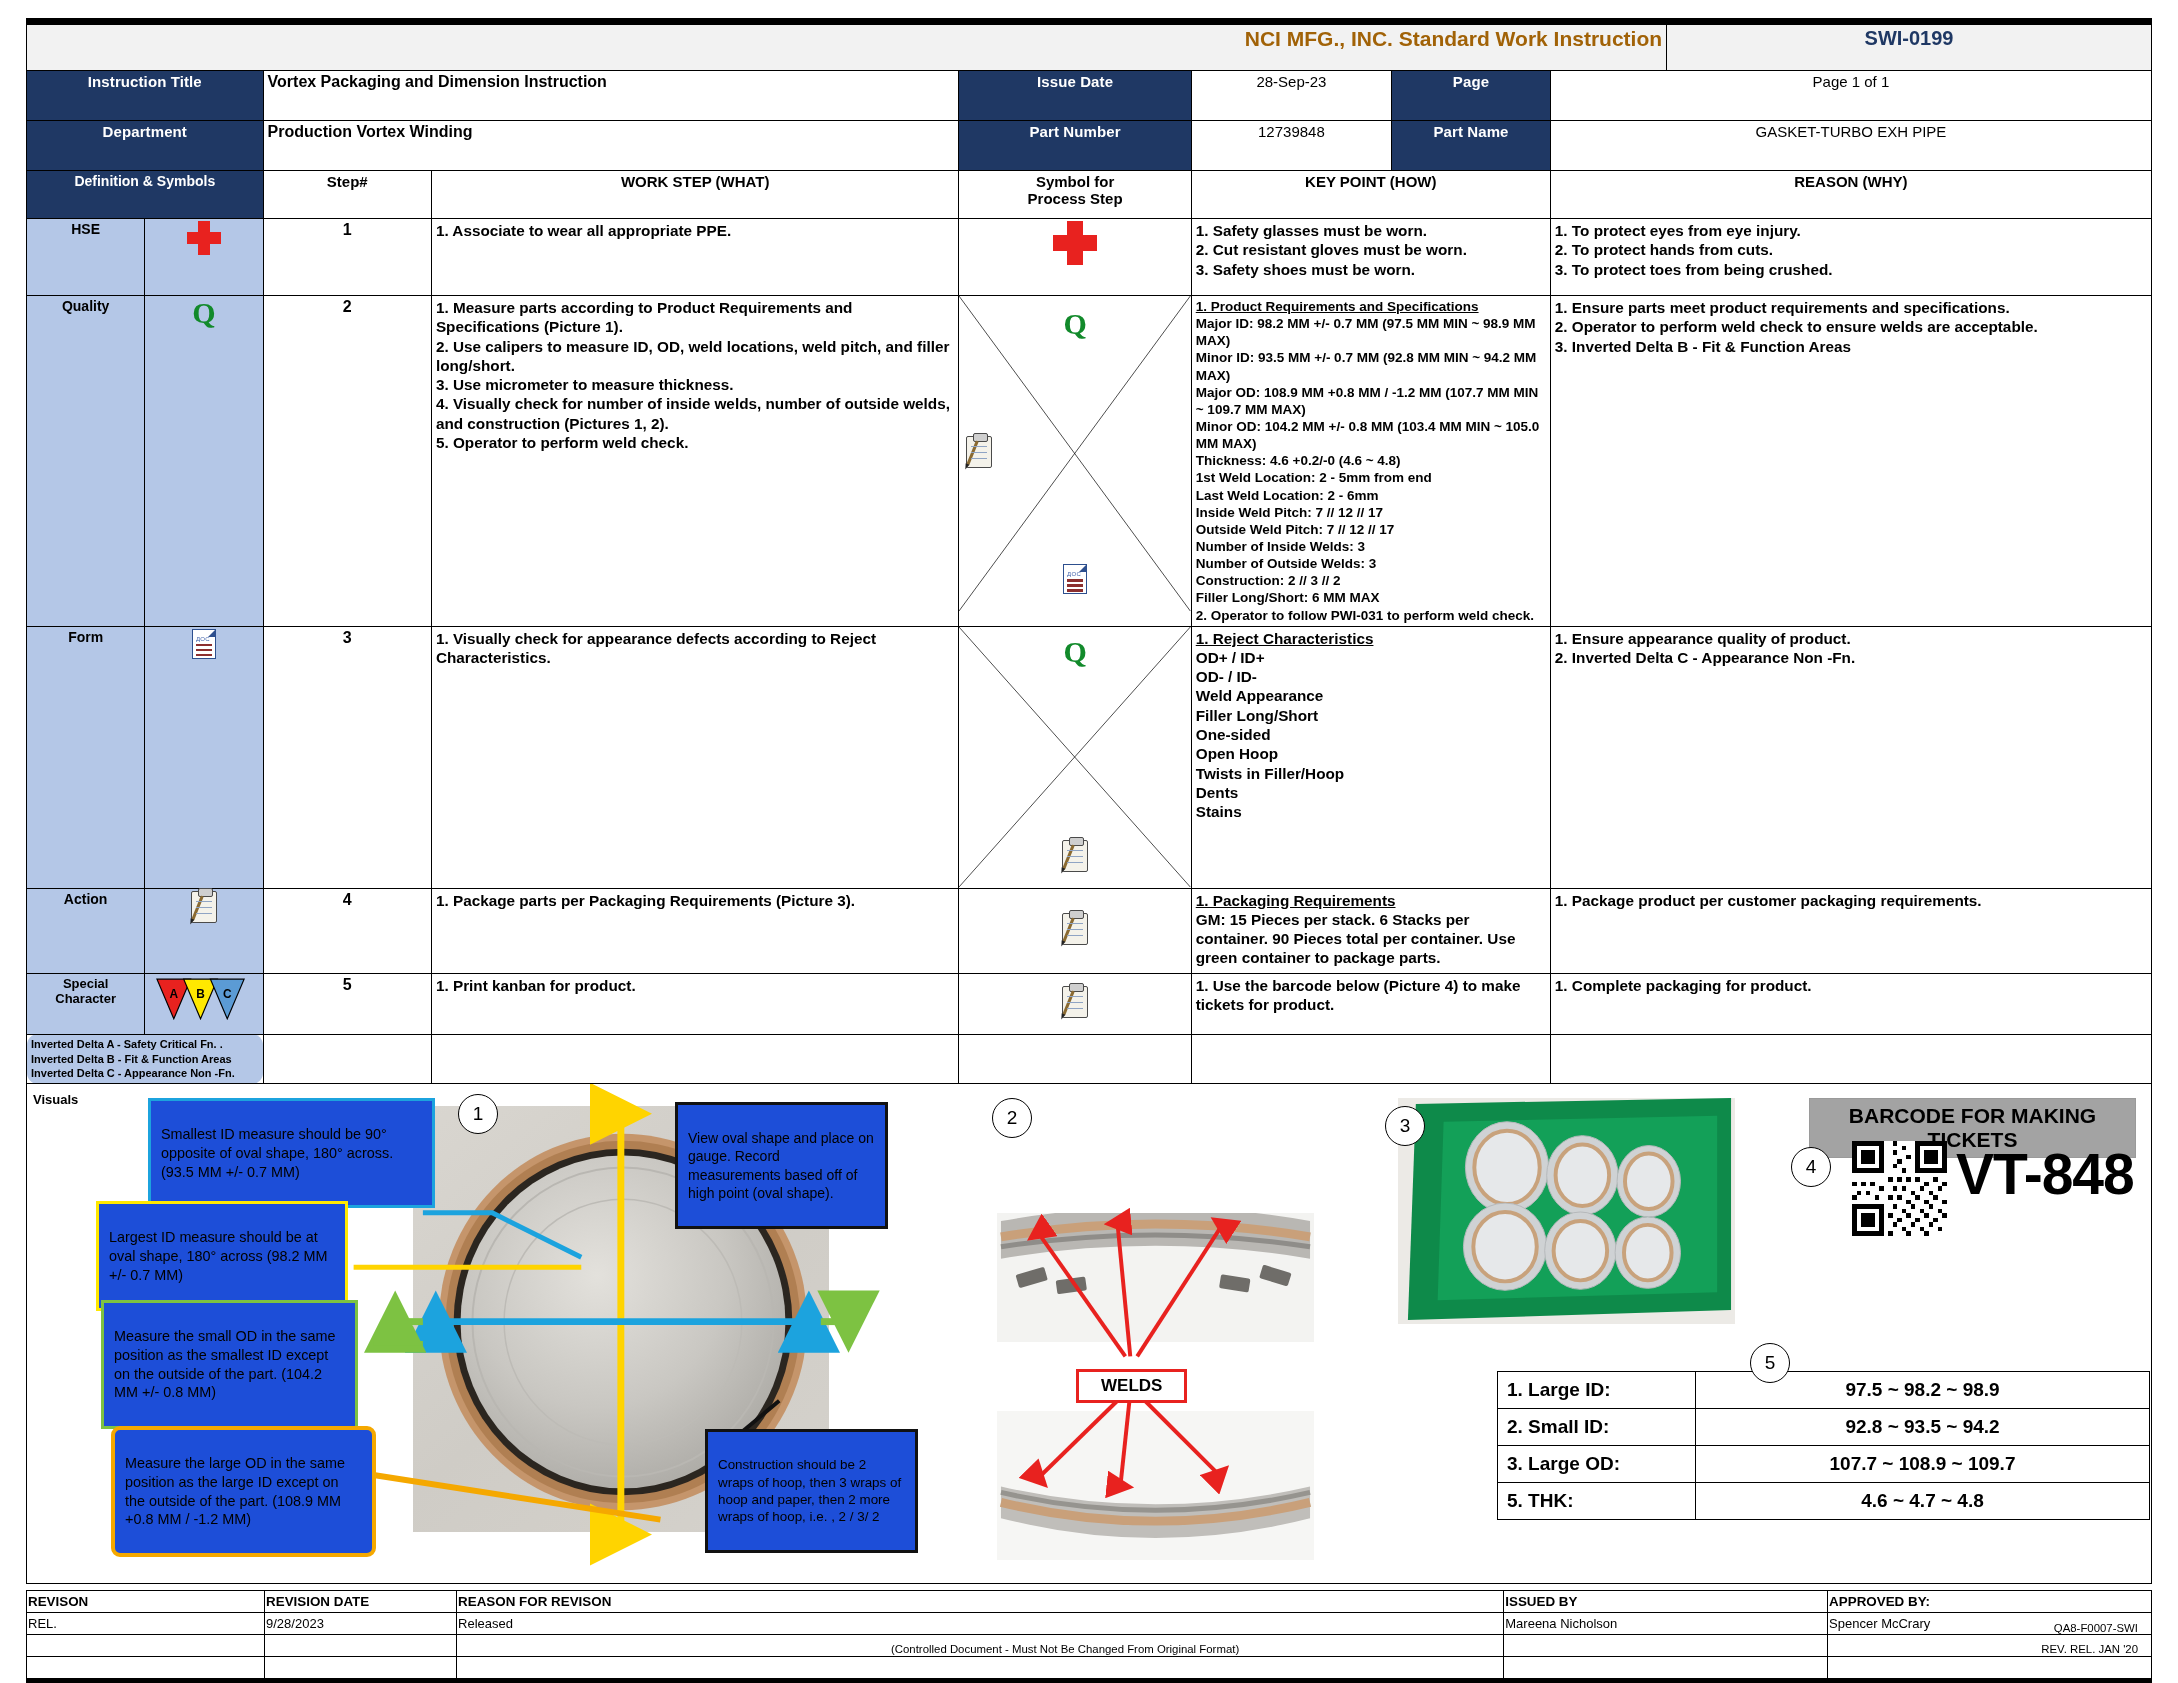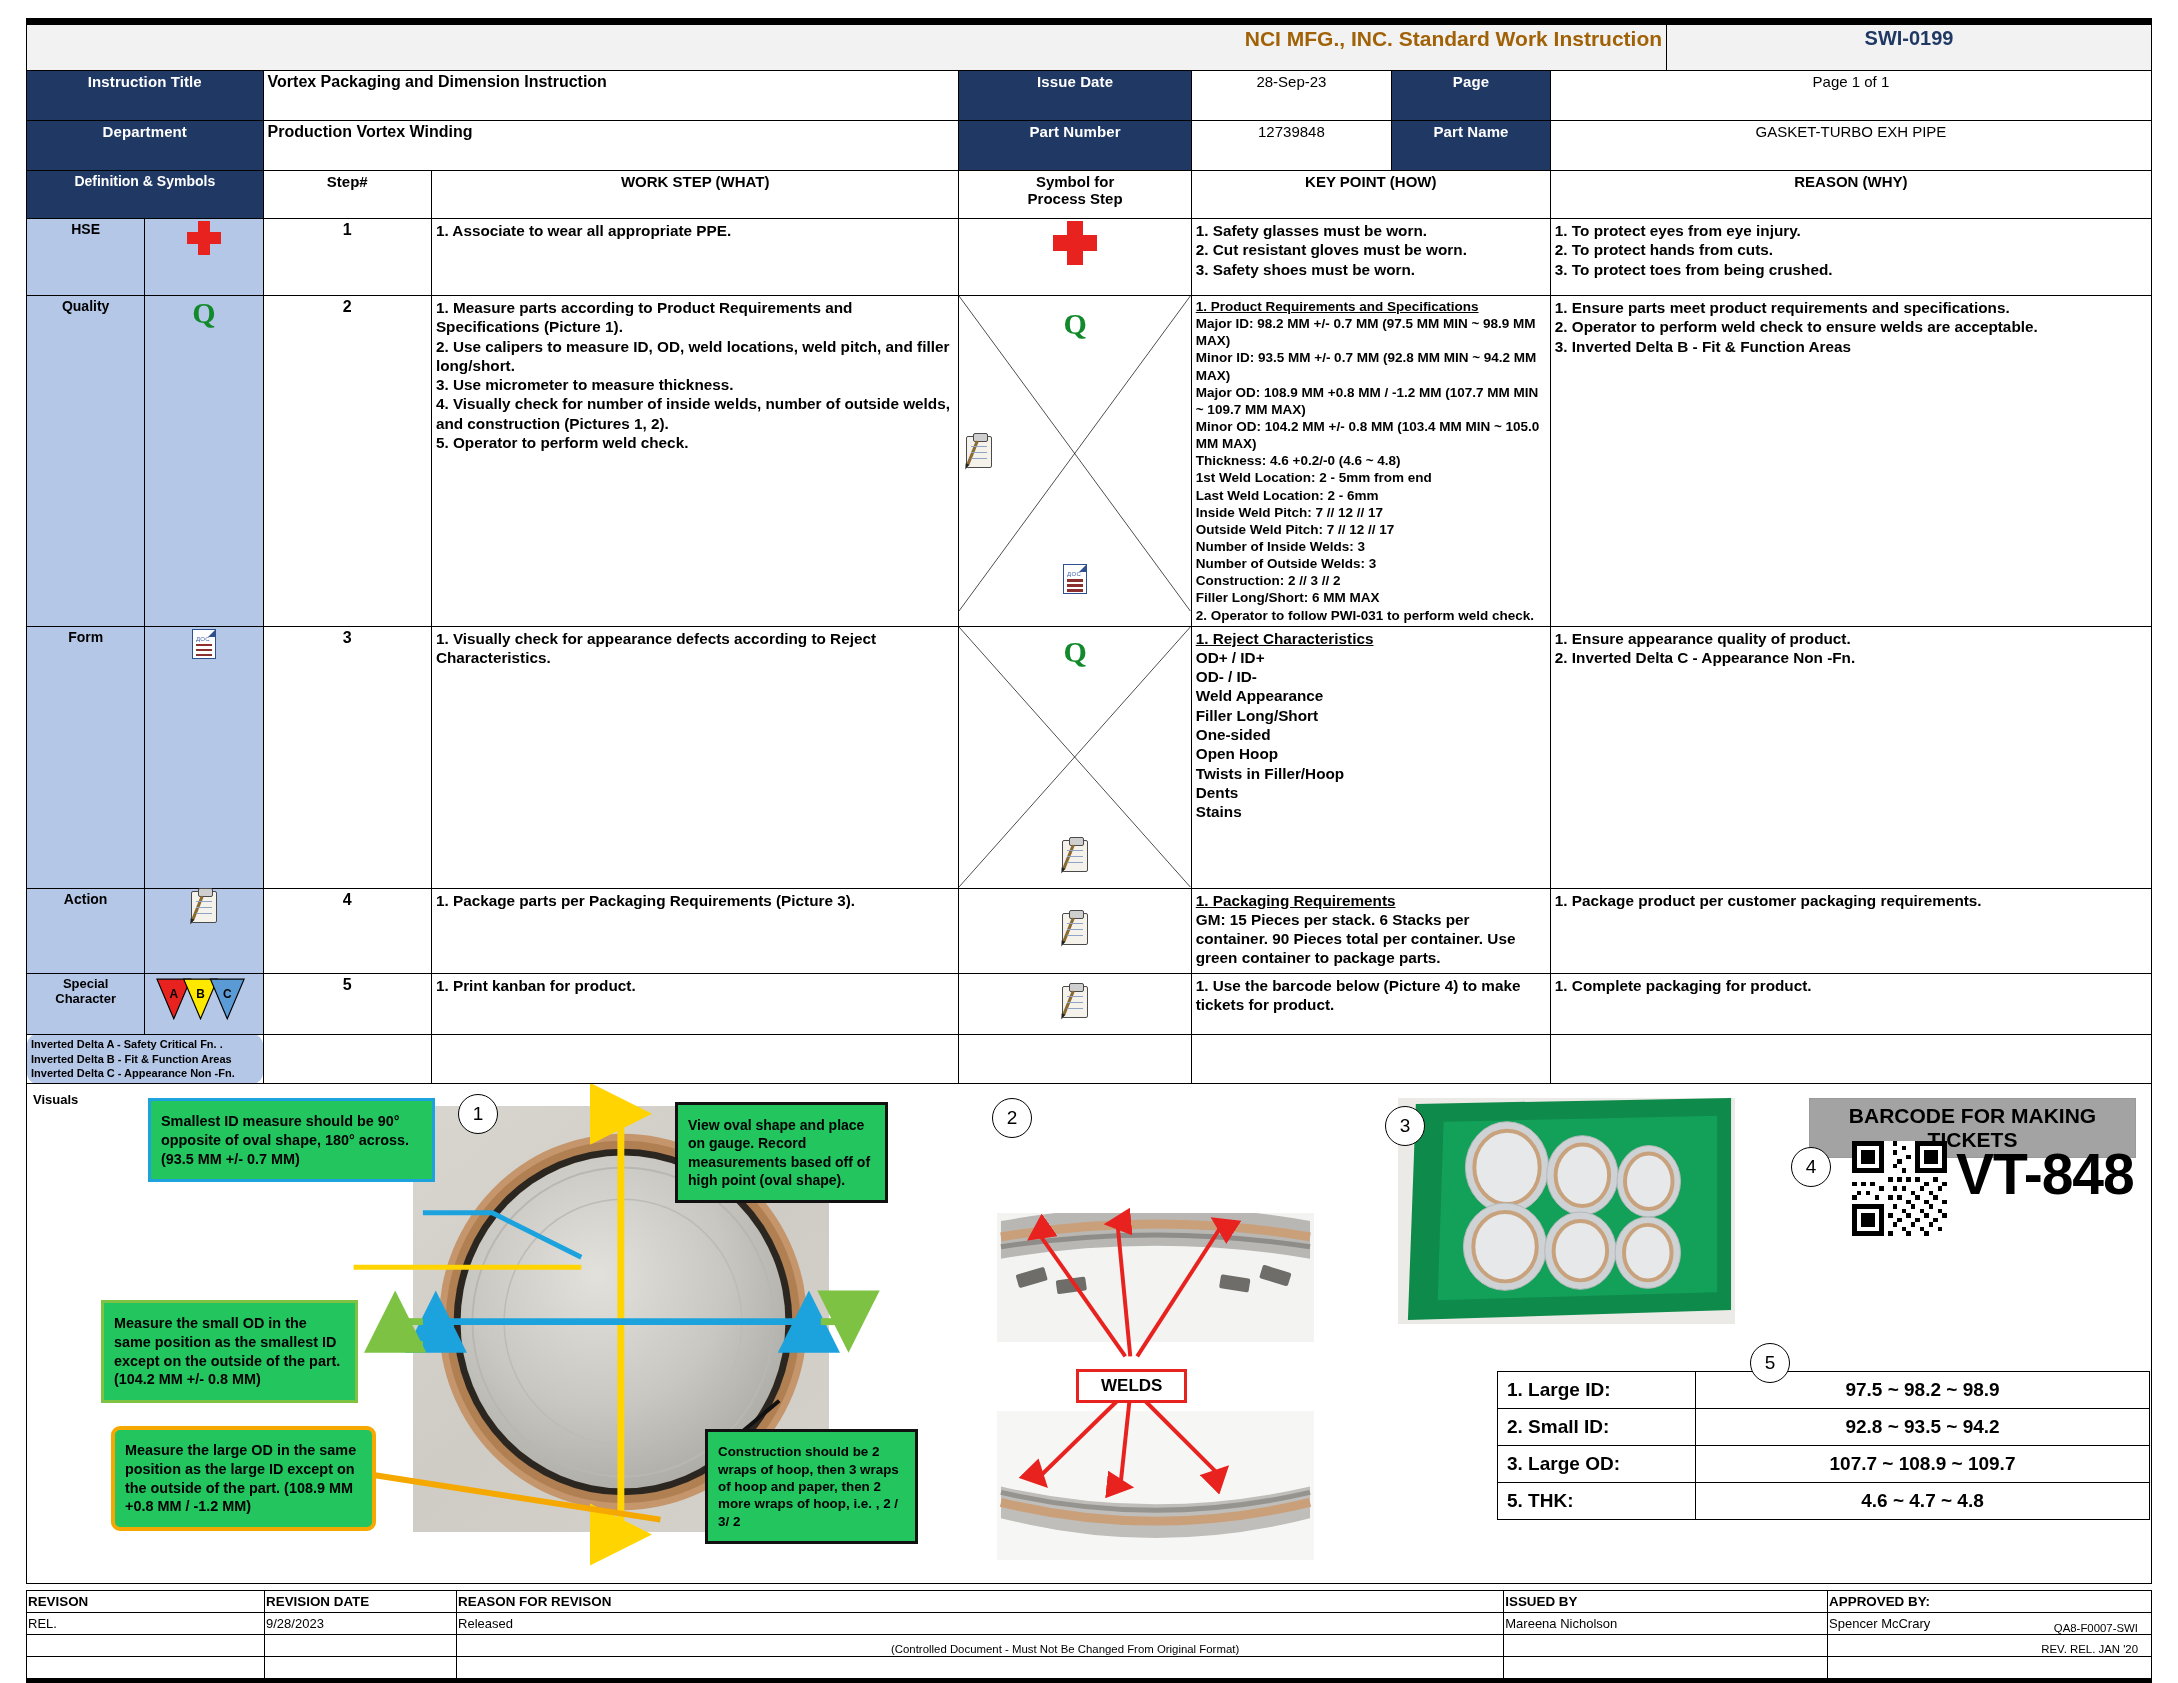--- a/index.html
+++ b/index.html
@@ -79,22 +79,22 @@
   .xb-top { position:absolute; top:4%; left:50%; transform:translateX(-50%); }
   .xb-left { position:absolute; top:50%; left:3%; transform:translateY(-50%); }
   .xb-right { position:absolute; top:50%; right:4%; transform:translateY(-50%); }
   .xb-bot { position:absolute; bottom:4%; left:50%; transform:translateX(-50%); }
 
   
   .visuals { position:relative; border:1px solid #000; border-top:none;
              height:500px; width:100%; }
   .vis-label { position:absolute; left:6px; top:8px; font-size:13px; font-weight:bold; }
 
-  .callout { position:absolute; background:#22c55e; padding:11px 10px;
-             font-size:14.4px; font-weight:bold; line-height:1.3; }
+  .callout { position:absolute; background:#1d4ed8; padding:24px 10px;
+             font-size:14.4px; font-weight:normal; line-height:1.3; }
   .cb-blue  { border:3px solid #1CA3DE; }
   .cb-yellow{ border:3px solid #FFE800; }
   .cb-green { border:3px solid #7DC242; }
   .cb-orange{ border:4px solid #F5A800; border-radius:9px; }
   .cb-black { border:3px solid #111; }
 
   .photo { position:absolute; overflow:hidden; }
   .numcircle { position:absolute; width:40px; height:40px; border:1.6px solid #000;
                border-radius:50%; background:#fff; display:flex; align-items:center;
                justify-content:center; font-size:19px; z-index:40; }
@@ -406,20 +406,21 @@
 
       <polyline points="400,130 470,130 560,175" fill="none" stroke="#1CA3DE" stroke-width="5"></polyline>
       <polyline points="330,185 560,185" fill="none" stroke="#FFD400" stroke-width="5"></polyline>
       <polyline points="350,262 400,262" fill="none" stroke="#7DC242" stroke-width="5"></polyline>
       <polyline points="350,395 640,440" fill="none" stroke="#F5A800" stroke-width="6"></polyline>
       <polyline points="700,370 760,320" fill="none" stroke="#111" stroke-width="4"></polyline>
     </svg>
 
     <div class="callout cb-blue" style="left:121px; top:14px; width:287px;">Smallest ID measure should be 90° opposite of oval shape, 180° across. (93.5 MM +/- 0.7 MM)</div>
 
+    <div class="callout cb-yellow" style="left:69px; top:117px; width:252px;">Largest ID measure should be at oval shape, 180° across (98.2 MM +/- 0.7 MM)</div>
 
     <div class="callout cb-green" style="left:74px; top:216px; width:257px;">Measure the small OD in the same position as the smallest ID except on the outside of the part. (104.2 MM +/- 0.8 MM)</div>
 
     <div class="callout cb-orange" style="left:84px; top:342px; width:265px;">Measure the large OD in the same position as the large ID except on the outside of the part. (108.9 MM +0.8 MM / -1.2 MM)</div>
 
     <div class="callout cb-black" style="left:648px; top:18px; width:213px; font-size:14px;">View oval shape and place on gauge. Record measurements based off of high point (oval shape).</div>
 
     <div class="callout cb-black" style="left:678px; top:345px; width:213px; font-size:13.4px;">Construction should be 2 wraps of hoop, then 3 wraps of hoop and paper, then 2 more wraps of hoop, i.e. ,  2 / 3/ 2</div>
 
     <div class="numcircle" style="left:965px; top:14px;">

